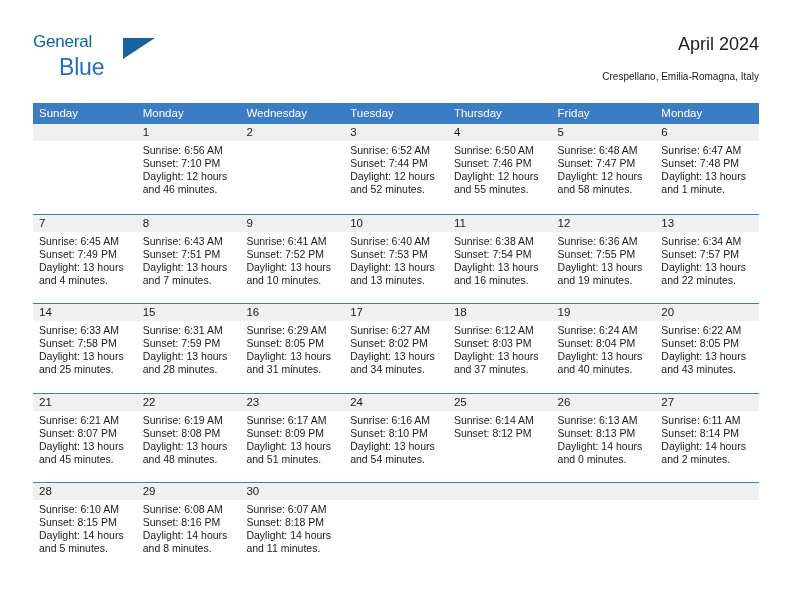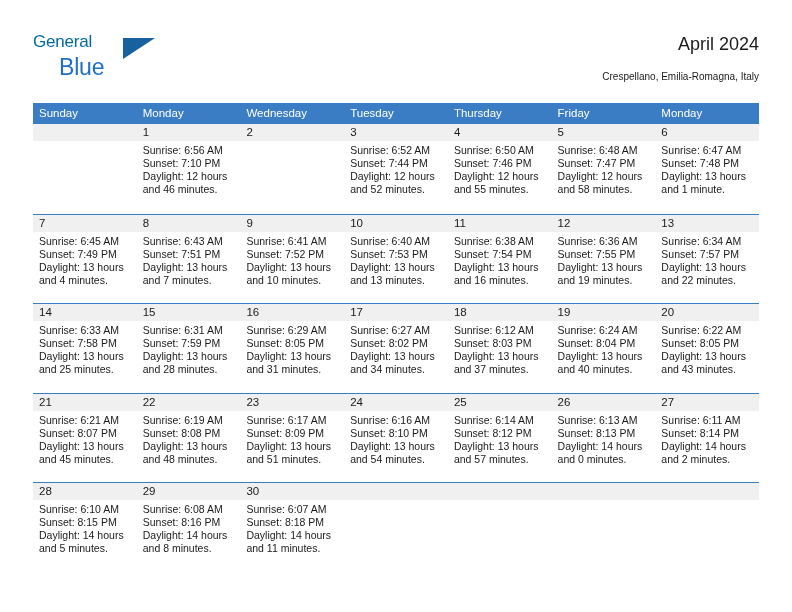--- a/index.html
+++ b/index.html
@@ -372,21 +372,20 @@
               <div>Sunrise: 6:16 AM</div>
               <div>Sunset: 8:10 PM</div>
               <div class="daylight">Daylight: 13 hours and 54 minutes.</div>
             </div>
           </div>
           <div class="day-cell">
             <div class="day-number-band">25</div>
             <div class="day-info">
               <div>Sunrise: 6:14 AM</div>
               <div>Sunset: 8:12 PM</div>
-              <div class="daylight">Daylight: 13 hours and 57 minutes.</div>
             </div>
           </div>
           <div class="day-cell">
             <div class="day-number-band">26</div>
             <div class="day-info">
               <div>Sunrise: 6:13 AM</div>
               <div>Sunset: 8:13 PM</div>
               <div class="daylight">Daylight: 14 hours and 0 minutes.</div>
             </div>
           </div>

